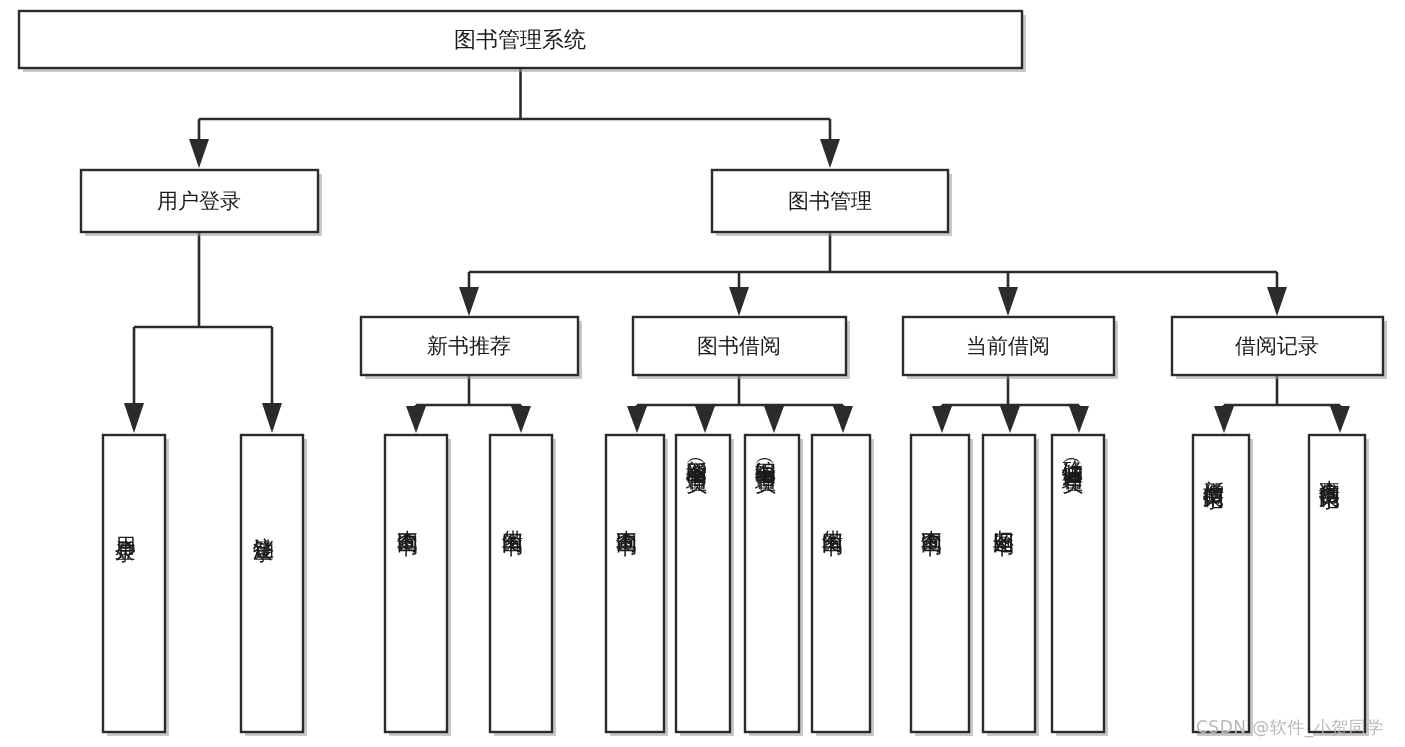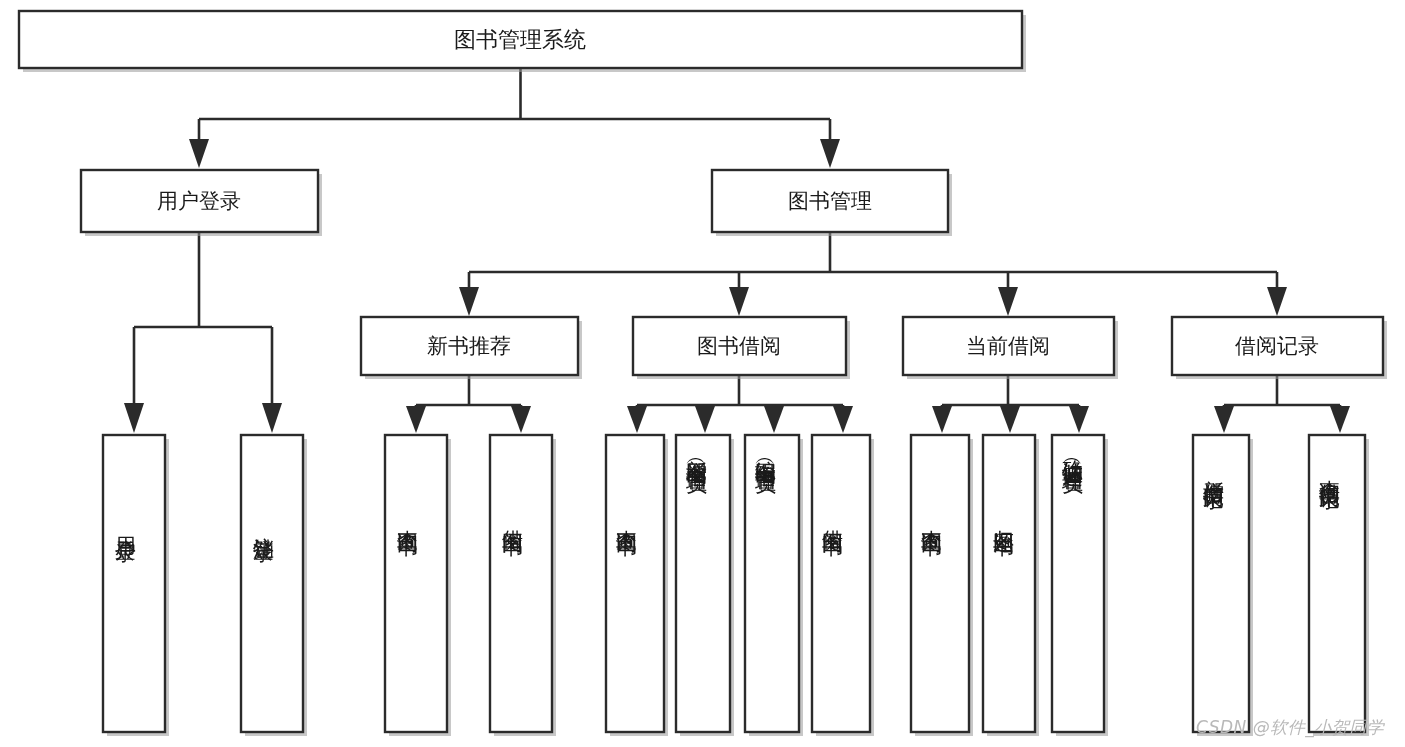--- a/index.html
+++ b/index.html
@@ -71,21 +71,20 @@
     text-align: start;
     pointer-events: none;
   }
   .watermark {
     position: absolute;
     font-family: "DejaVu Sans", "Liberation Sans", sans-serif;
     font-size: 17px;
     color: #b9b9b9;
     letter-spacing: 0.5px;
     white-space: nowrap;
-    font-style: italic;
   }
 </style>
 </head>
 <body>
 
 <div id="diagram-root">
 
   <svg id="tree-svg" viewBox="0 0 1405 747" xmlns="http://www.w3.org/2000/svg">
 
     <g>

